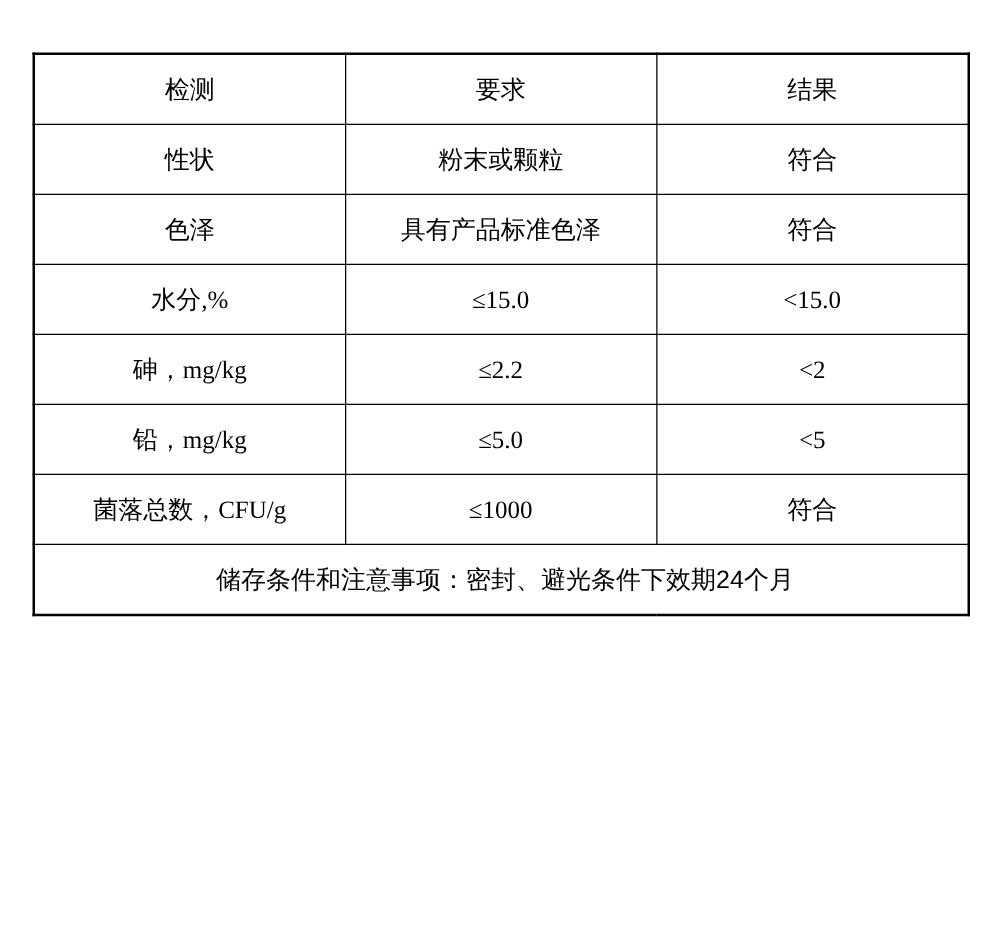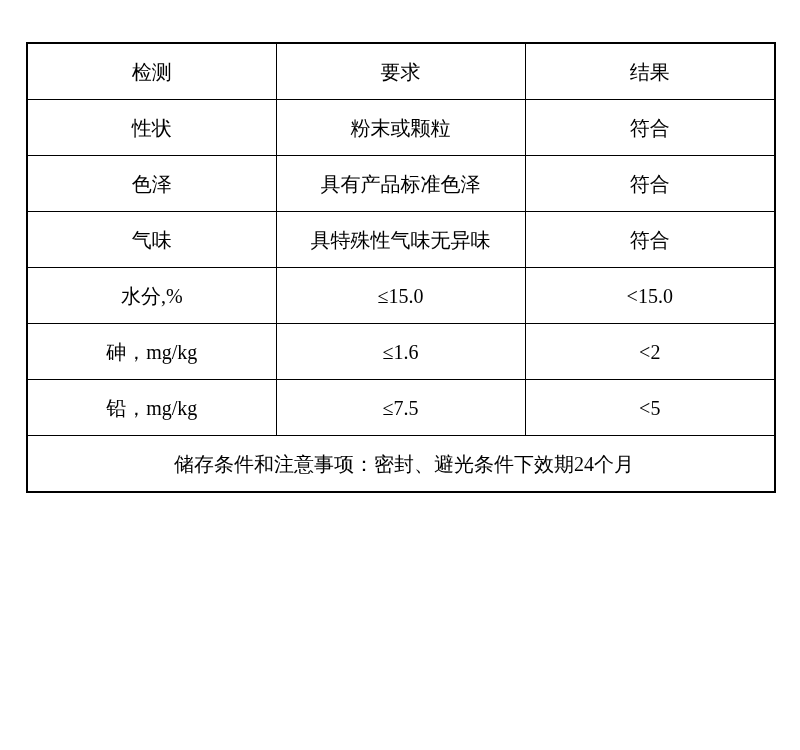--- a/index.html
+++ b/index.html
@@ -53,21 +53,21 @@
   }
   .footer-row td {
     height: 44px;
     text-align: left;
     font-size: 17px;
     border-top: 2px solid #000;
   }
   .footer-inner {
     display: block;
     padding-left: 6px;
-    font-family: Liberation Serif, serif;
+    font-family: Liberation Sans, sans-serif;
   }
 </style>
 </head>
 <body>
 
 <div class="page">
   <div class="table-wrap">
     <table class="spec">
       <colgroup>
         <col class="c1">
@@ -104,60 +104,60 @@
             </td>
           <td>
               <span class="cell-inner">具有产品标准色泽</span>
             </td>
           <td>
               <span class="cell-inner">符合</span>
             </td>
         </tr>
         <tr>
           <td>
-              <span class="cell-inner">气味</span>
-            </td>
-          <td>
-              <span class="cell-inner">具特殊性气味无异味</span>
-            </td>
-          <td>
-              <span class="cell-inner">符合</span>
-            </td>
-        </tr>
-        <tr>
-          <td>
               <span class="cell-inner">水分,%</span>
             </td>
           <td>
               <span class="cell-inner">≤15.0</span>
             </td>
           <td>
               <span class="cell-inner">&lt;15.0</span>
             </td>
         </tr>
         <tr>
           <td>
               <span class="cell-inner">砷，mg/kg</span>
             </td>
           <td>
-              <span class="cell-inner">≤1.6</span>
+              <span class="cell-inner">≤2.2</span>
             </td>
           <td>
               <span class="cell-inner">&lt;2</span>
             </td>
         </tr>
         <tr>
           <td>
               <span class="cell-inner">铅，mg/kg</span>
             </td>
           <td>
-              <span class="cell-inner">≤7.5</span>
+              <span class="cell-inner">≤5.0</span>
             </td>
           <td>
               <span class="cell-inner">&lt;5</span>
+            </td>
+        </tr>
+        <tr>
+          <td>
+              <span class="cell-inner">菌落总数，CFU/g</span>
+            </td>
+          <td>
+              <span class="cell-inner">≤1000</span>
+            </td>
+          <td>
+              <span class="cell-inner">符合</span>
             </td>
         </tr>
 
         <tr class="footer-row">
           <td colspan="3">
               <span class="footer-inner">储存条件和注意事项：密封、避光条件下效期24个月</span>
             </td>
         </tr>
       </tbody>
     </table>

